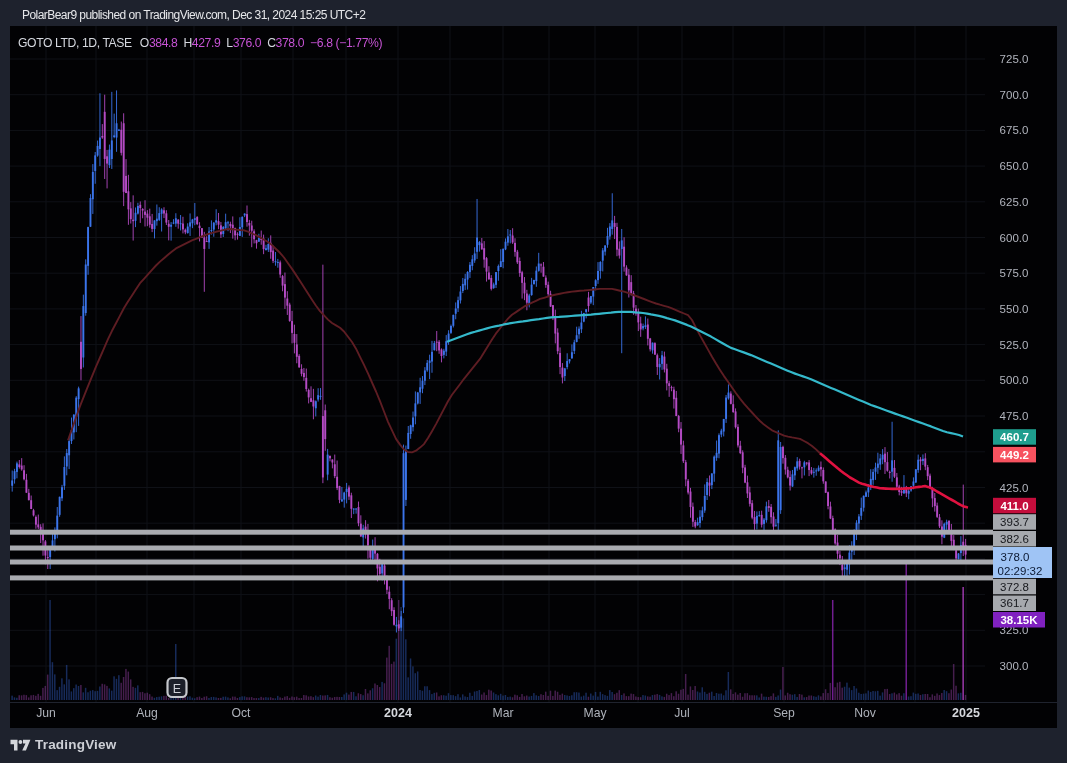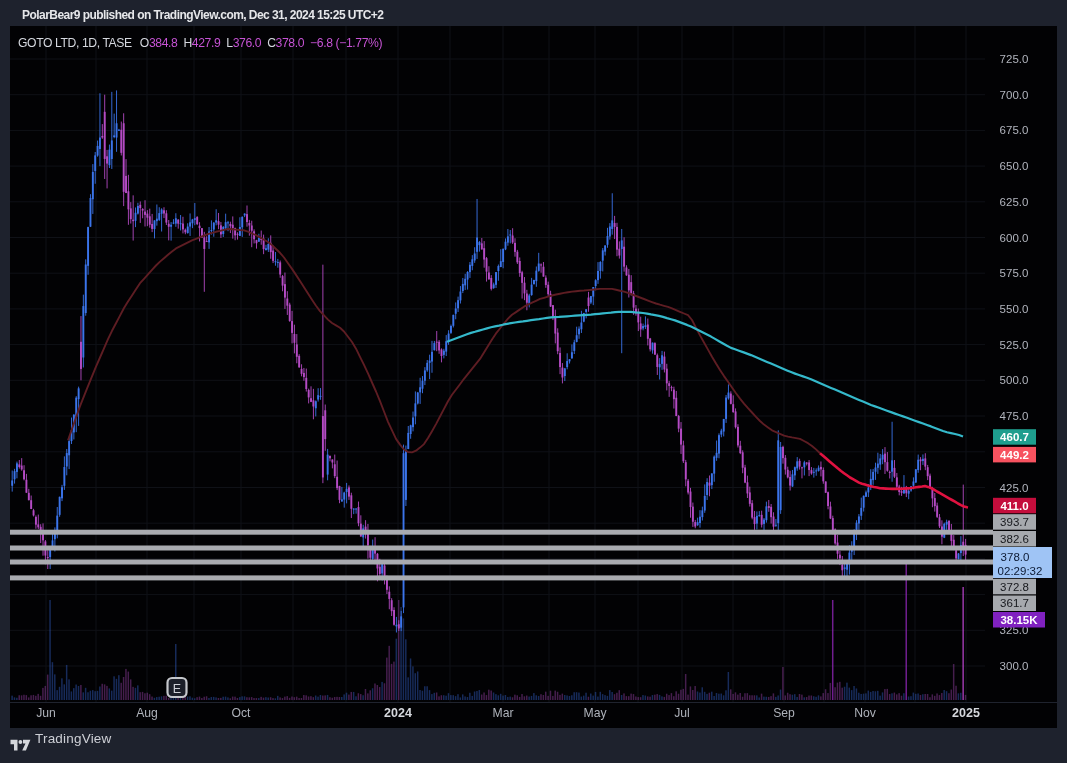--- a/index.html
+++ b/index.html
@@ -1,18 +1,18 @@
 <!DOCTYPE html>
 <html><head><meta charset="utf-8"><style>
 *{margin:0;padding:0;box-sizing:border-box}
 body{width:1067px;height:763px;background:#1e222d;font-family:"Liberation Sans",sans-serif;overflow:hidden}
-.top{position:absolute;left:22px;top:8px;color:#e6e7ea;font-size:12px;font-weight:bold;letter-spacing:-0.55px}
+.top{position:absolute;left:22px;top:8px;color:#e6e7ea;font-size:12px;font-weight:normal;letter-spacing:-0.55px}
 .panel{position:absolute;left:10px;top:26px;width:1047px;height:702px;background:#020204}
 .footer{position:absolute;left:0;top:728px;width:1067px;height:35px;background:#1e222d}
-.tvtext{position:absolute;left:35px;top:3px;color:#ced0d6;font-size:13.5px;font-weight:normal;letter-spacing:0.2px}
+.tvtext{position:absolute;left:35px;top:9px;color:#ced0d6;font-size:13.5px;font-weight:bold;letter-spacing:0.2px}
 </style></head><body>
 <div class="top">PolarBear9 published on TradingView.com, Dec 31, 2024 15:25 UTC+2</div>
 <div class="panel"><svg width="1047" height="702">
       <rect x="0" y="0" width="1047" height="702" fill="#020204"></rect>
       <path d="M36.0 0V676 M86.0 0V676 M137.0 0V676 M184.0 0V676 M231.0 0V676 M283.0 0V676 M336.0 0V676 M388.0 0V676 M440.0 0V676 M493.0 0V676 M539.0 0V676 M585.0 0V676 M628.0 0V676 M672.0 0V676 M723.0 0V676 M774.0 0V676 M814.0 0V676 M855.0 0V676 M905.0 0V676 M956.0 0V676 M0 640.0H975 M0 604.3H975 M0 568.6H975 M0 532.9H975 M0 497.2H975 M0 461.5H975 M0 425.8H975 M0 390.0H975 M0 354.3H975 M0 318.6H975 M0 282.9H975 M0 247.2H975 M0 211.5H975 M0 175.8H975 M0 140.1H975 M0 104.4H975 M0 68.7H975 M0 33.0H975" stroke="#0f1117" stroke-width="1" fill="none"></path>
       <rect x="1.35" y="669.64" width="1.5" height="4.36" fill="rgba(58,110,232,0.38)"></rect>
       <rect x="3.72" y="671.34" width="1.5" height="2.66" fill="rgba(58,110,232,0.38)"></rect>
       <rect x="6.09" y="671.74" width="1.5" height="2.26" fill="rgba(58,110,232,0.38)"></rect>
       <rect x="8.47" y="669.23" width="1.5" height="4.77" fill="rgba(180,75,196,0.38)"></rect>
       <rect x="10.84" y="669.35" width="1.5" height="4.65" fill="rgba(180,75,196,0.38)"></rect>

